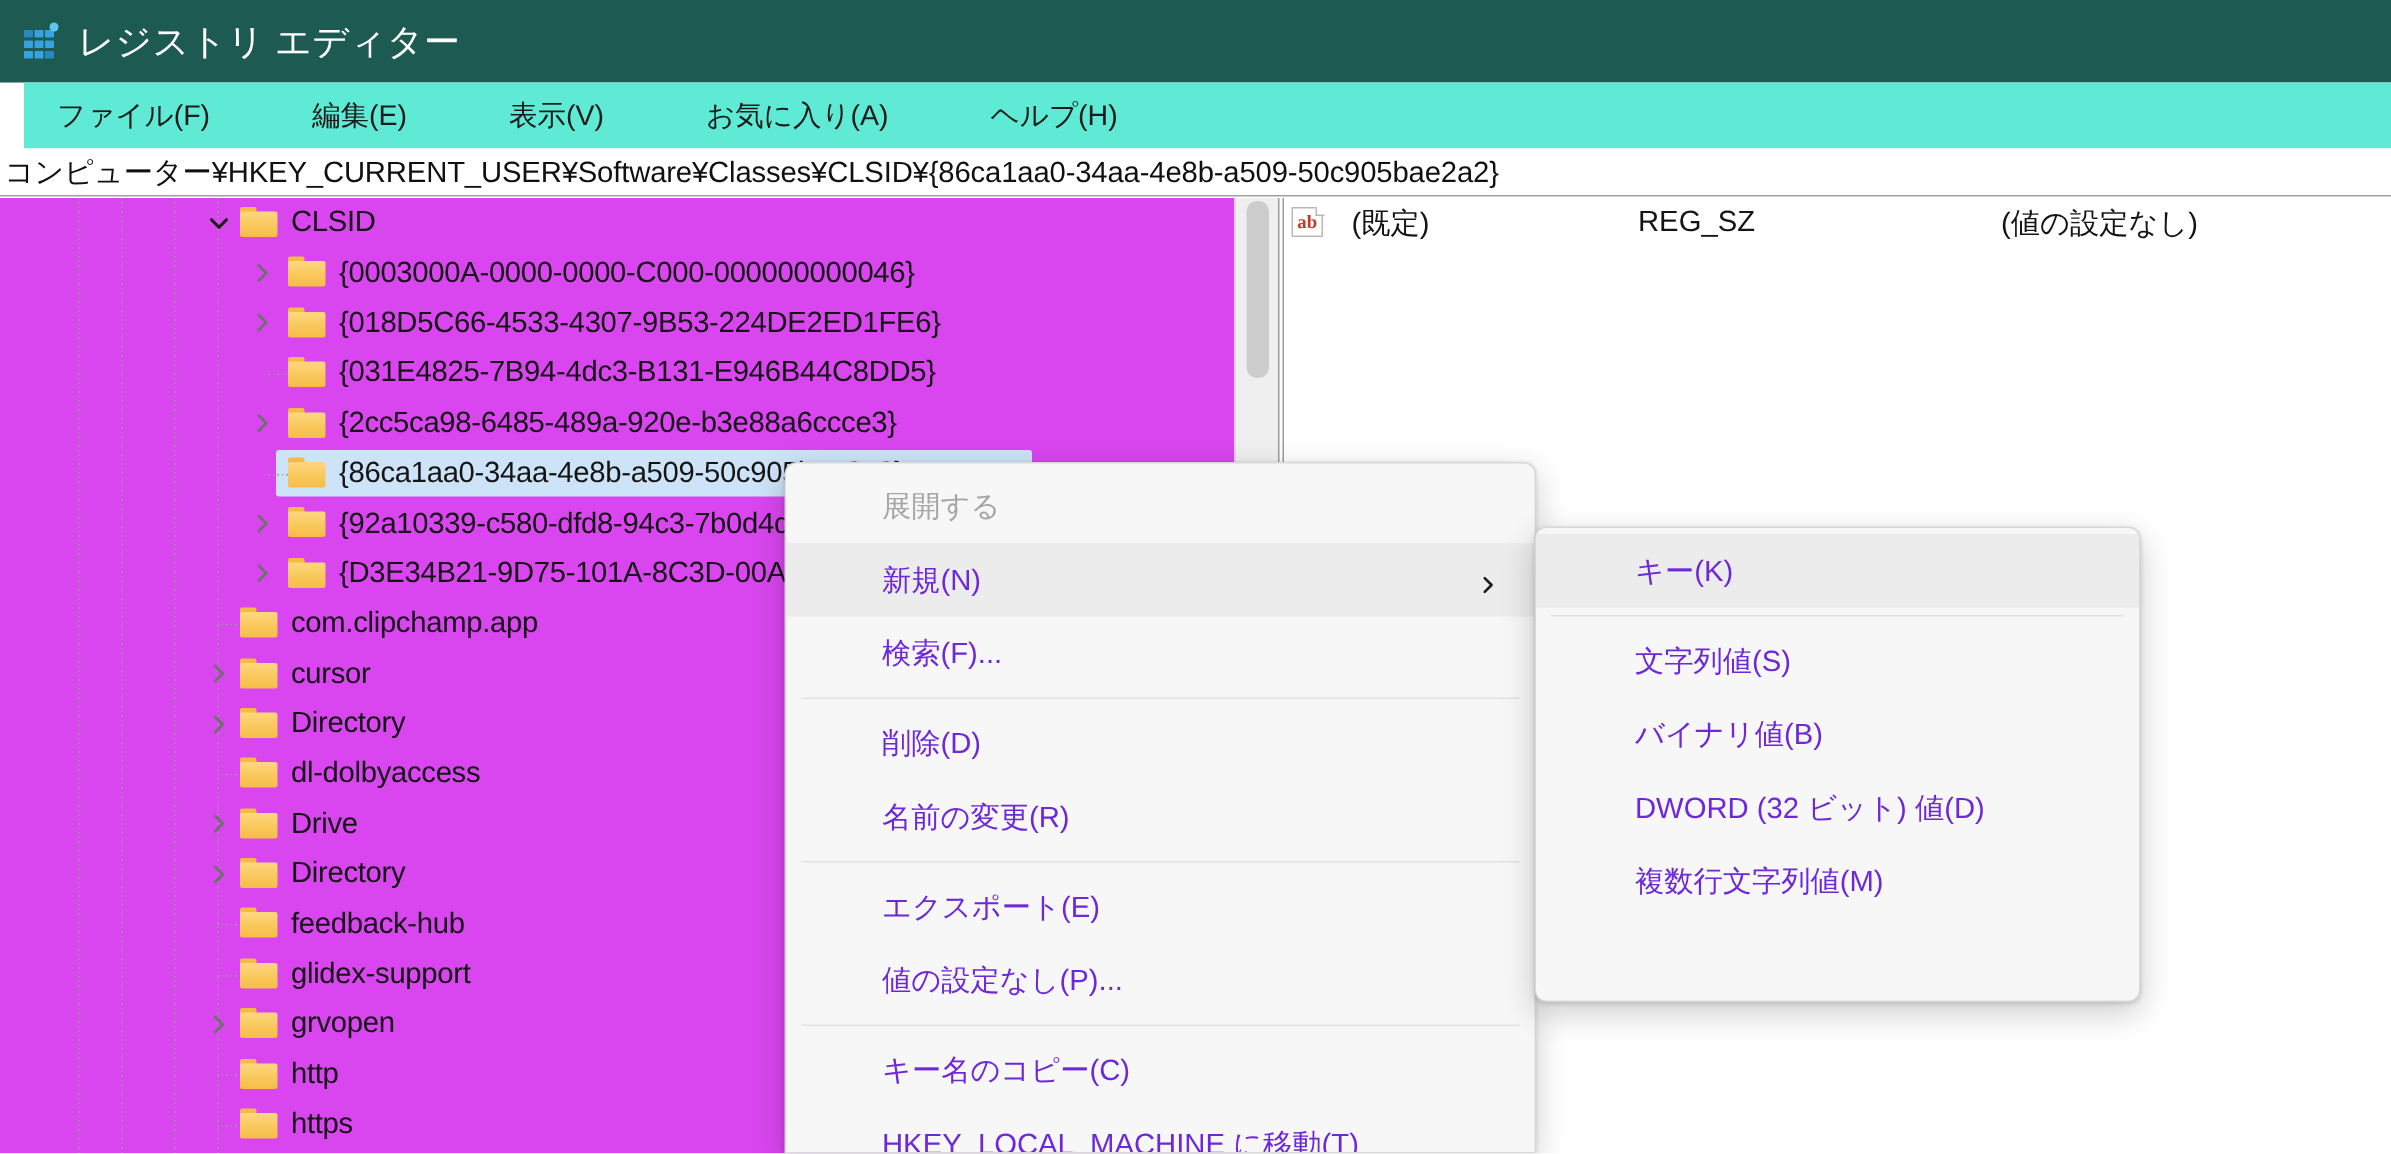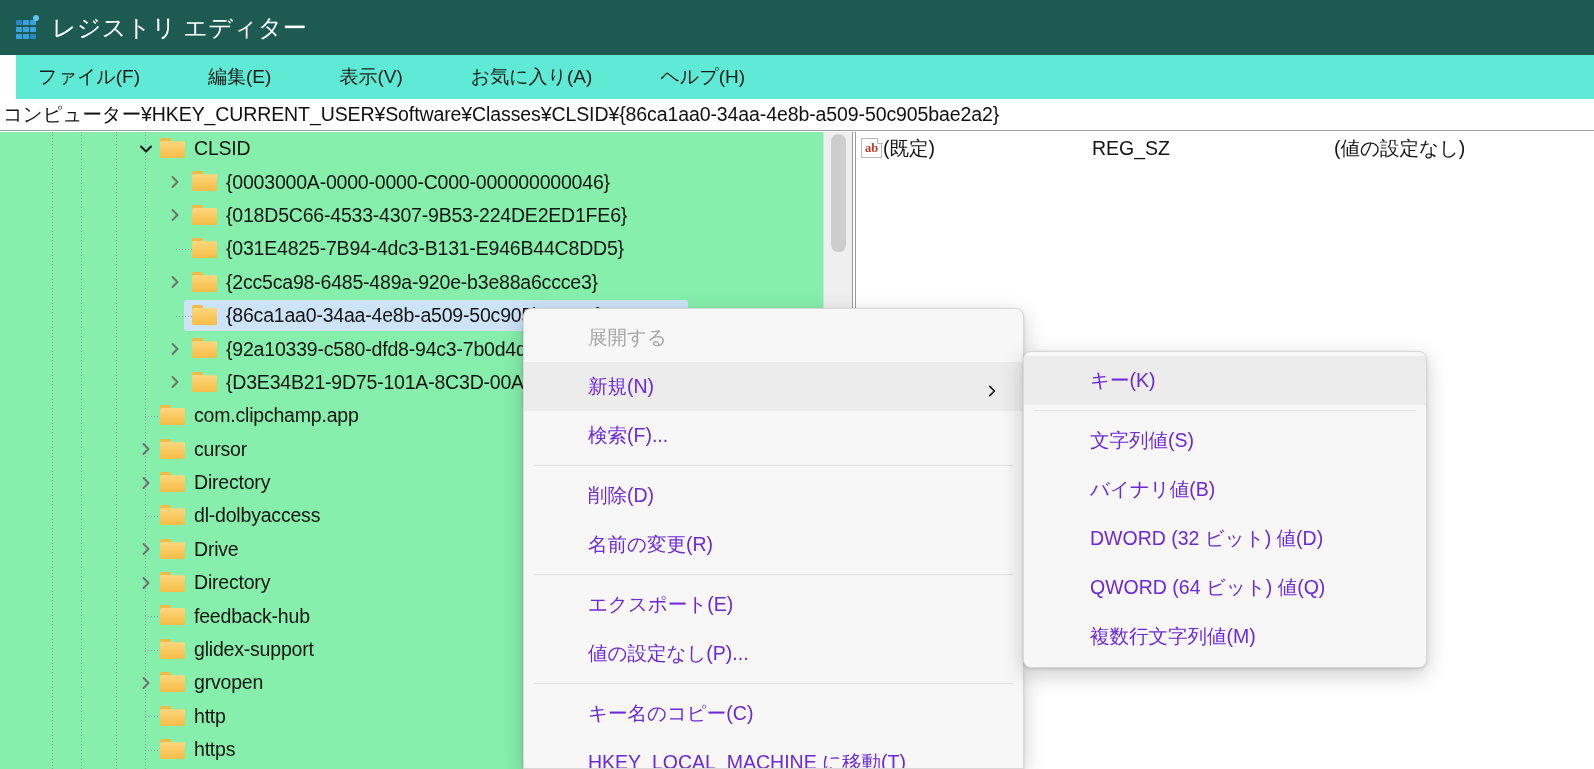--- a/index.html
+++ b/index.html
@@ -122,21 +122,21 @@
     background: #ffffff;
   }
 
   
   .treepane {
     position: absolute;
     left: 0; top: 0;
     width: 823px;
     height: 637px;
     overflow: hidden;
-    background: #86efac;
+    background: #d946ef;
   }
   .tree-guides {
     position: absolute;
     left: 0; top: 0;
     width: 823px; height: 637px;
     pointer-events: none;
   }
   .tree-guides span {
     position: absolute;
     top: 0;
@@ -278,21 +278,21 @@
     font-size: 19.5px;
     color: #141414;
     white-space: nowrap;
     display: flex;
     align-items: center;
   }
   .ab-icon {
     position: relative;
     width: 22px; height: 21px;
     flex: 0 0 auto;
-    margin-right: 0;
+    margin-right: 18px;
   }
   .ab-icon .page {
     position: absolute;
     left: 0; top: 0;
     width: 21px; height: 20px;
     background: #ffffff;
     border: 1px solid #b9b9b9;
     box-sizing: border-box;
   }
   .ab-icon .fold {
@@ -684,21 +684,18 @@
       <div class="ci">
         <span>文字列値(S)</span>
       </div>
       <div class="ci">
         <span>バイナリ値(B)</span>
       </div>
       <div class="ci">
         <span>DWORD (32 ビット) 値(D)</span>
       </div>
       <div class="ci">
-        <span>QWORD (64 ビット) 値(Q)</span>
-      </div>
-      <div class="ci">
         <span>複数行文字列値(M)</span>
       </div>
       <div class="ci"></div>
     </div>
 
 </div>
 
 </body></html>

